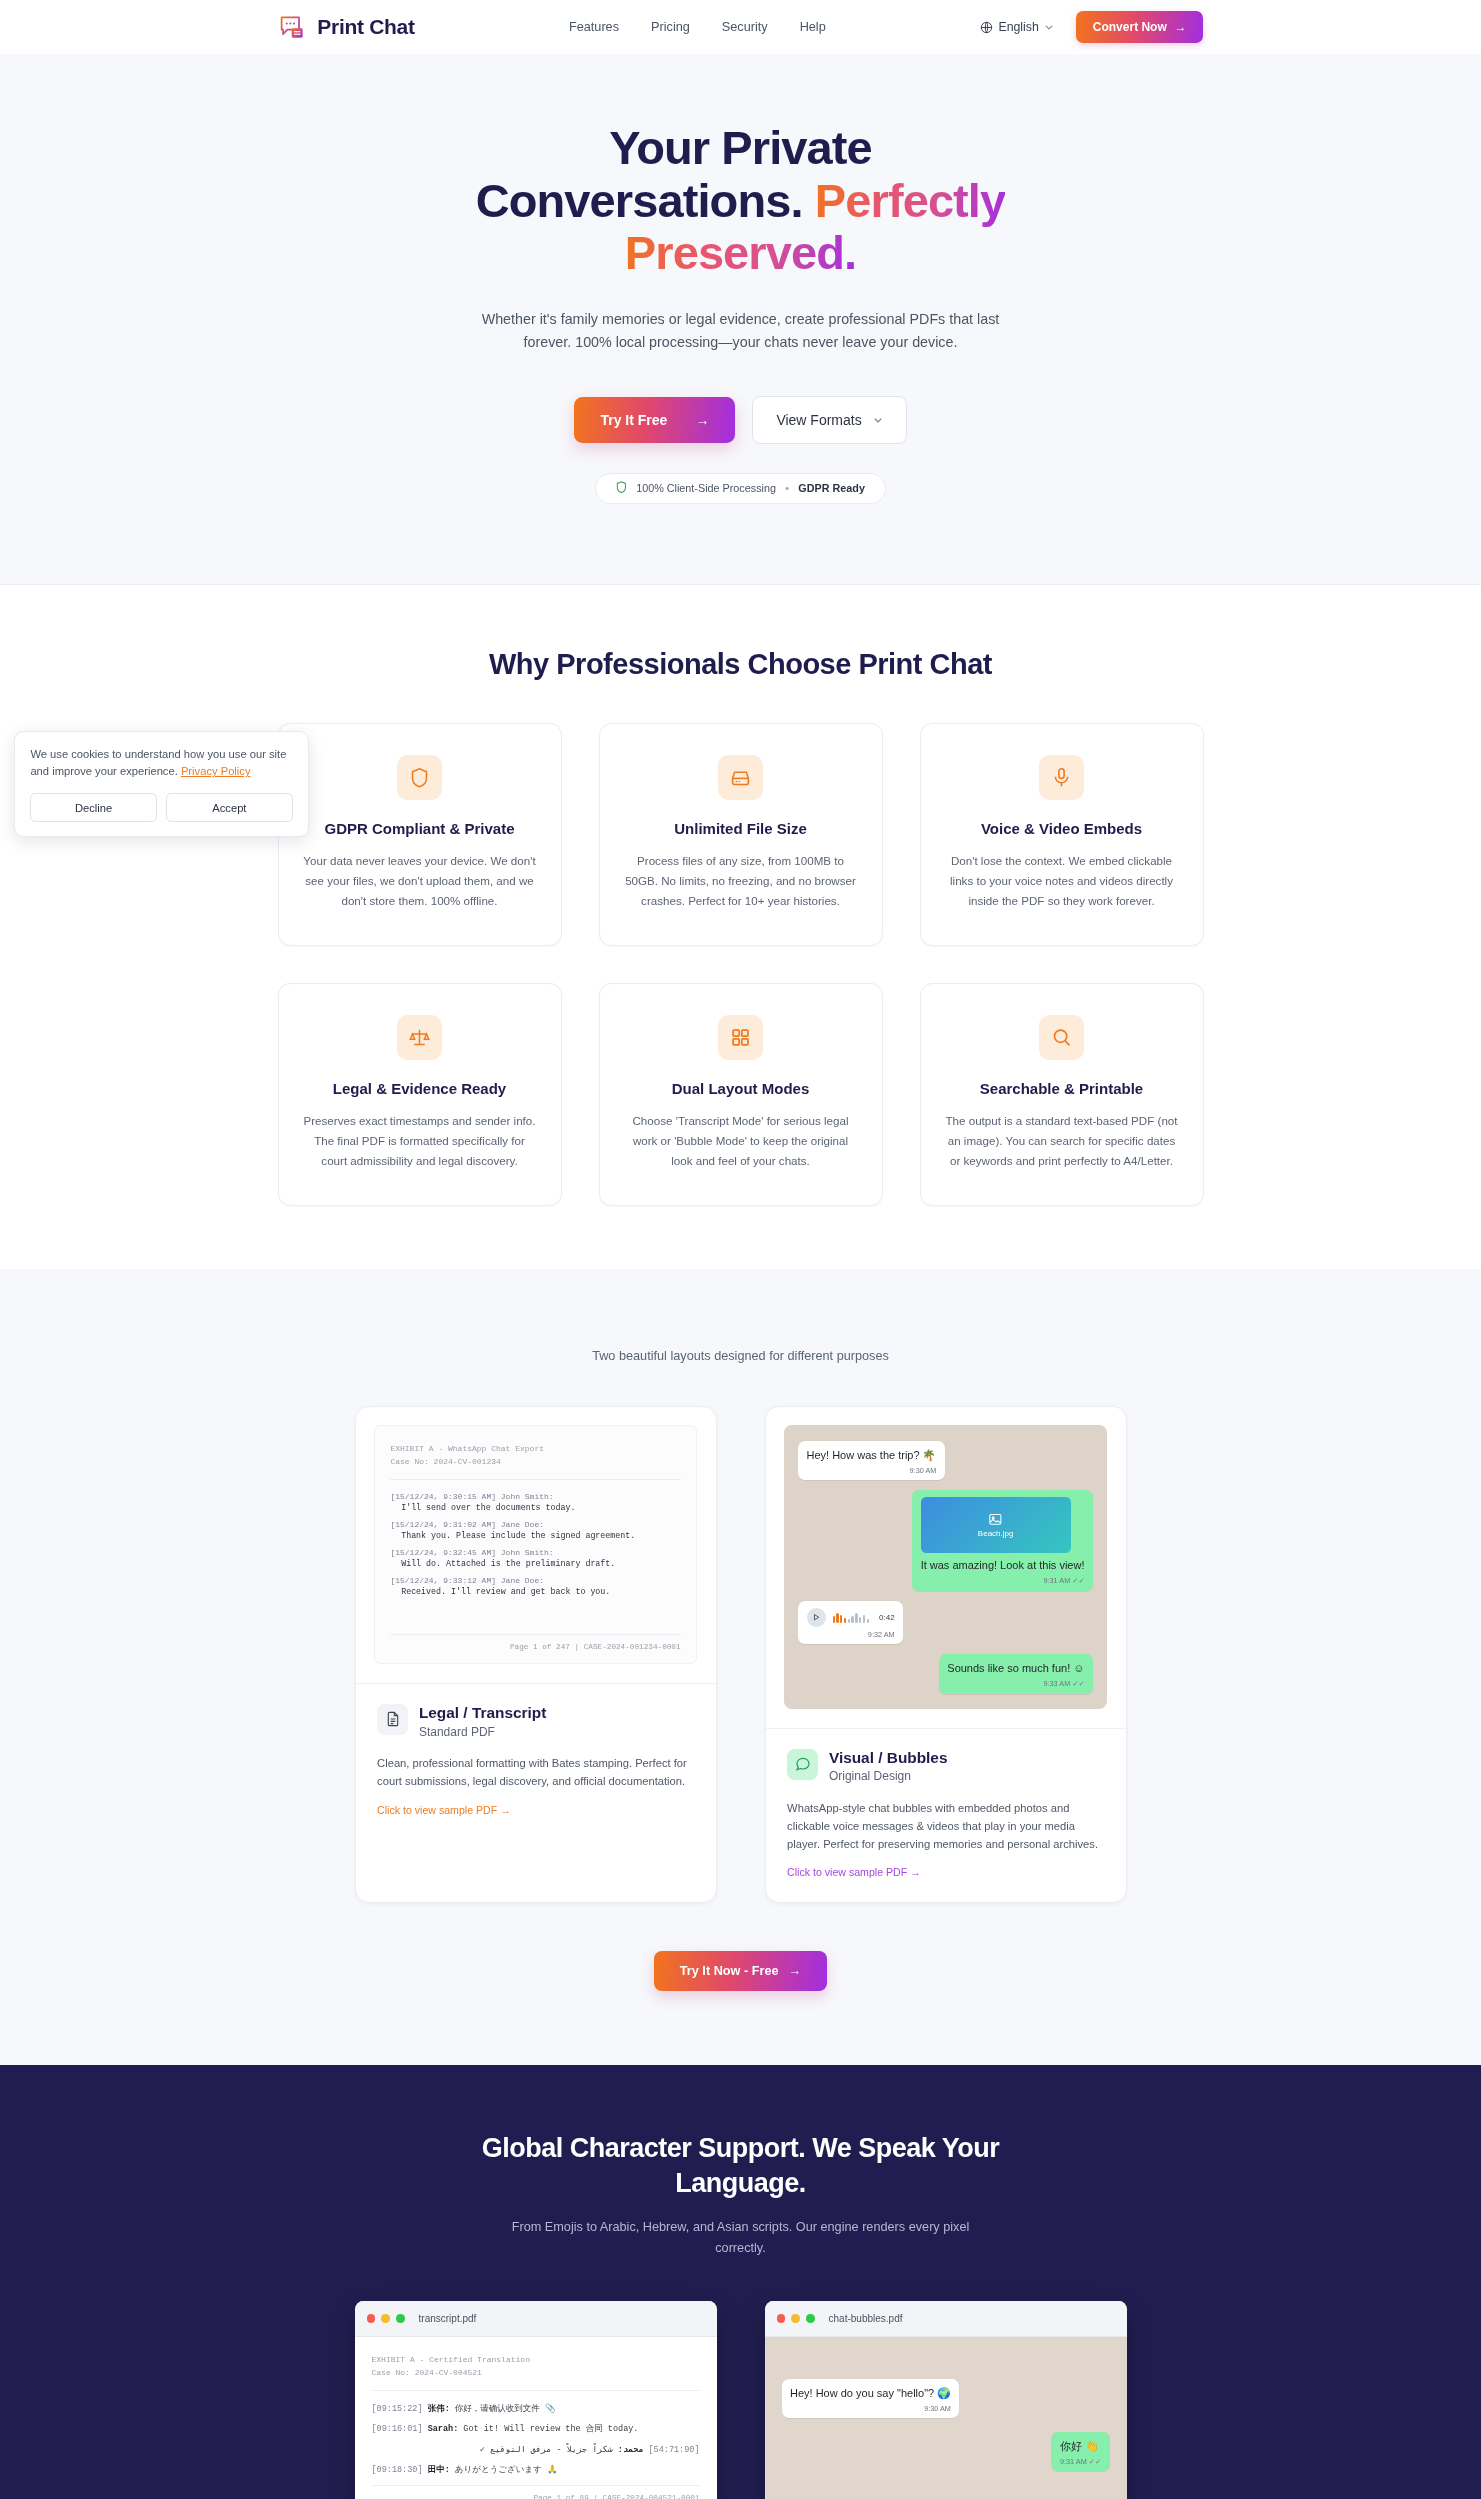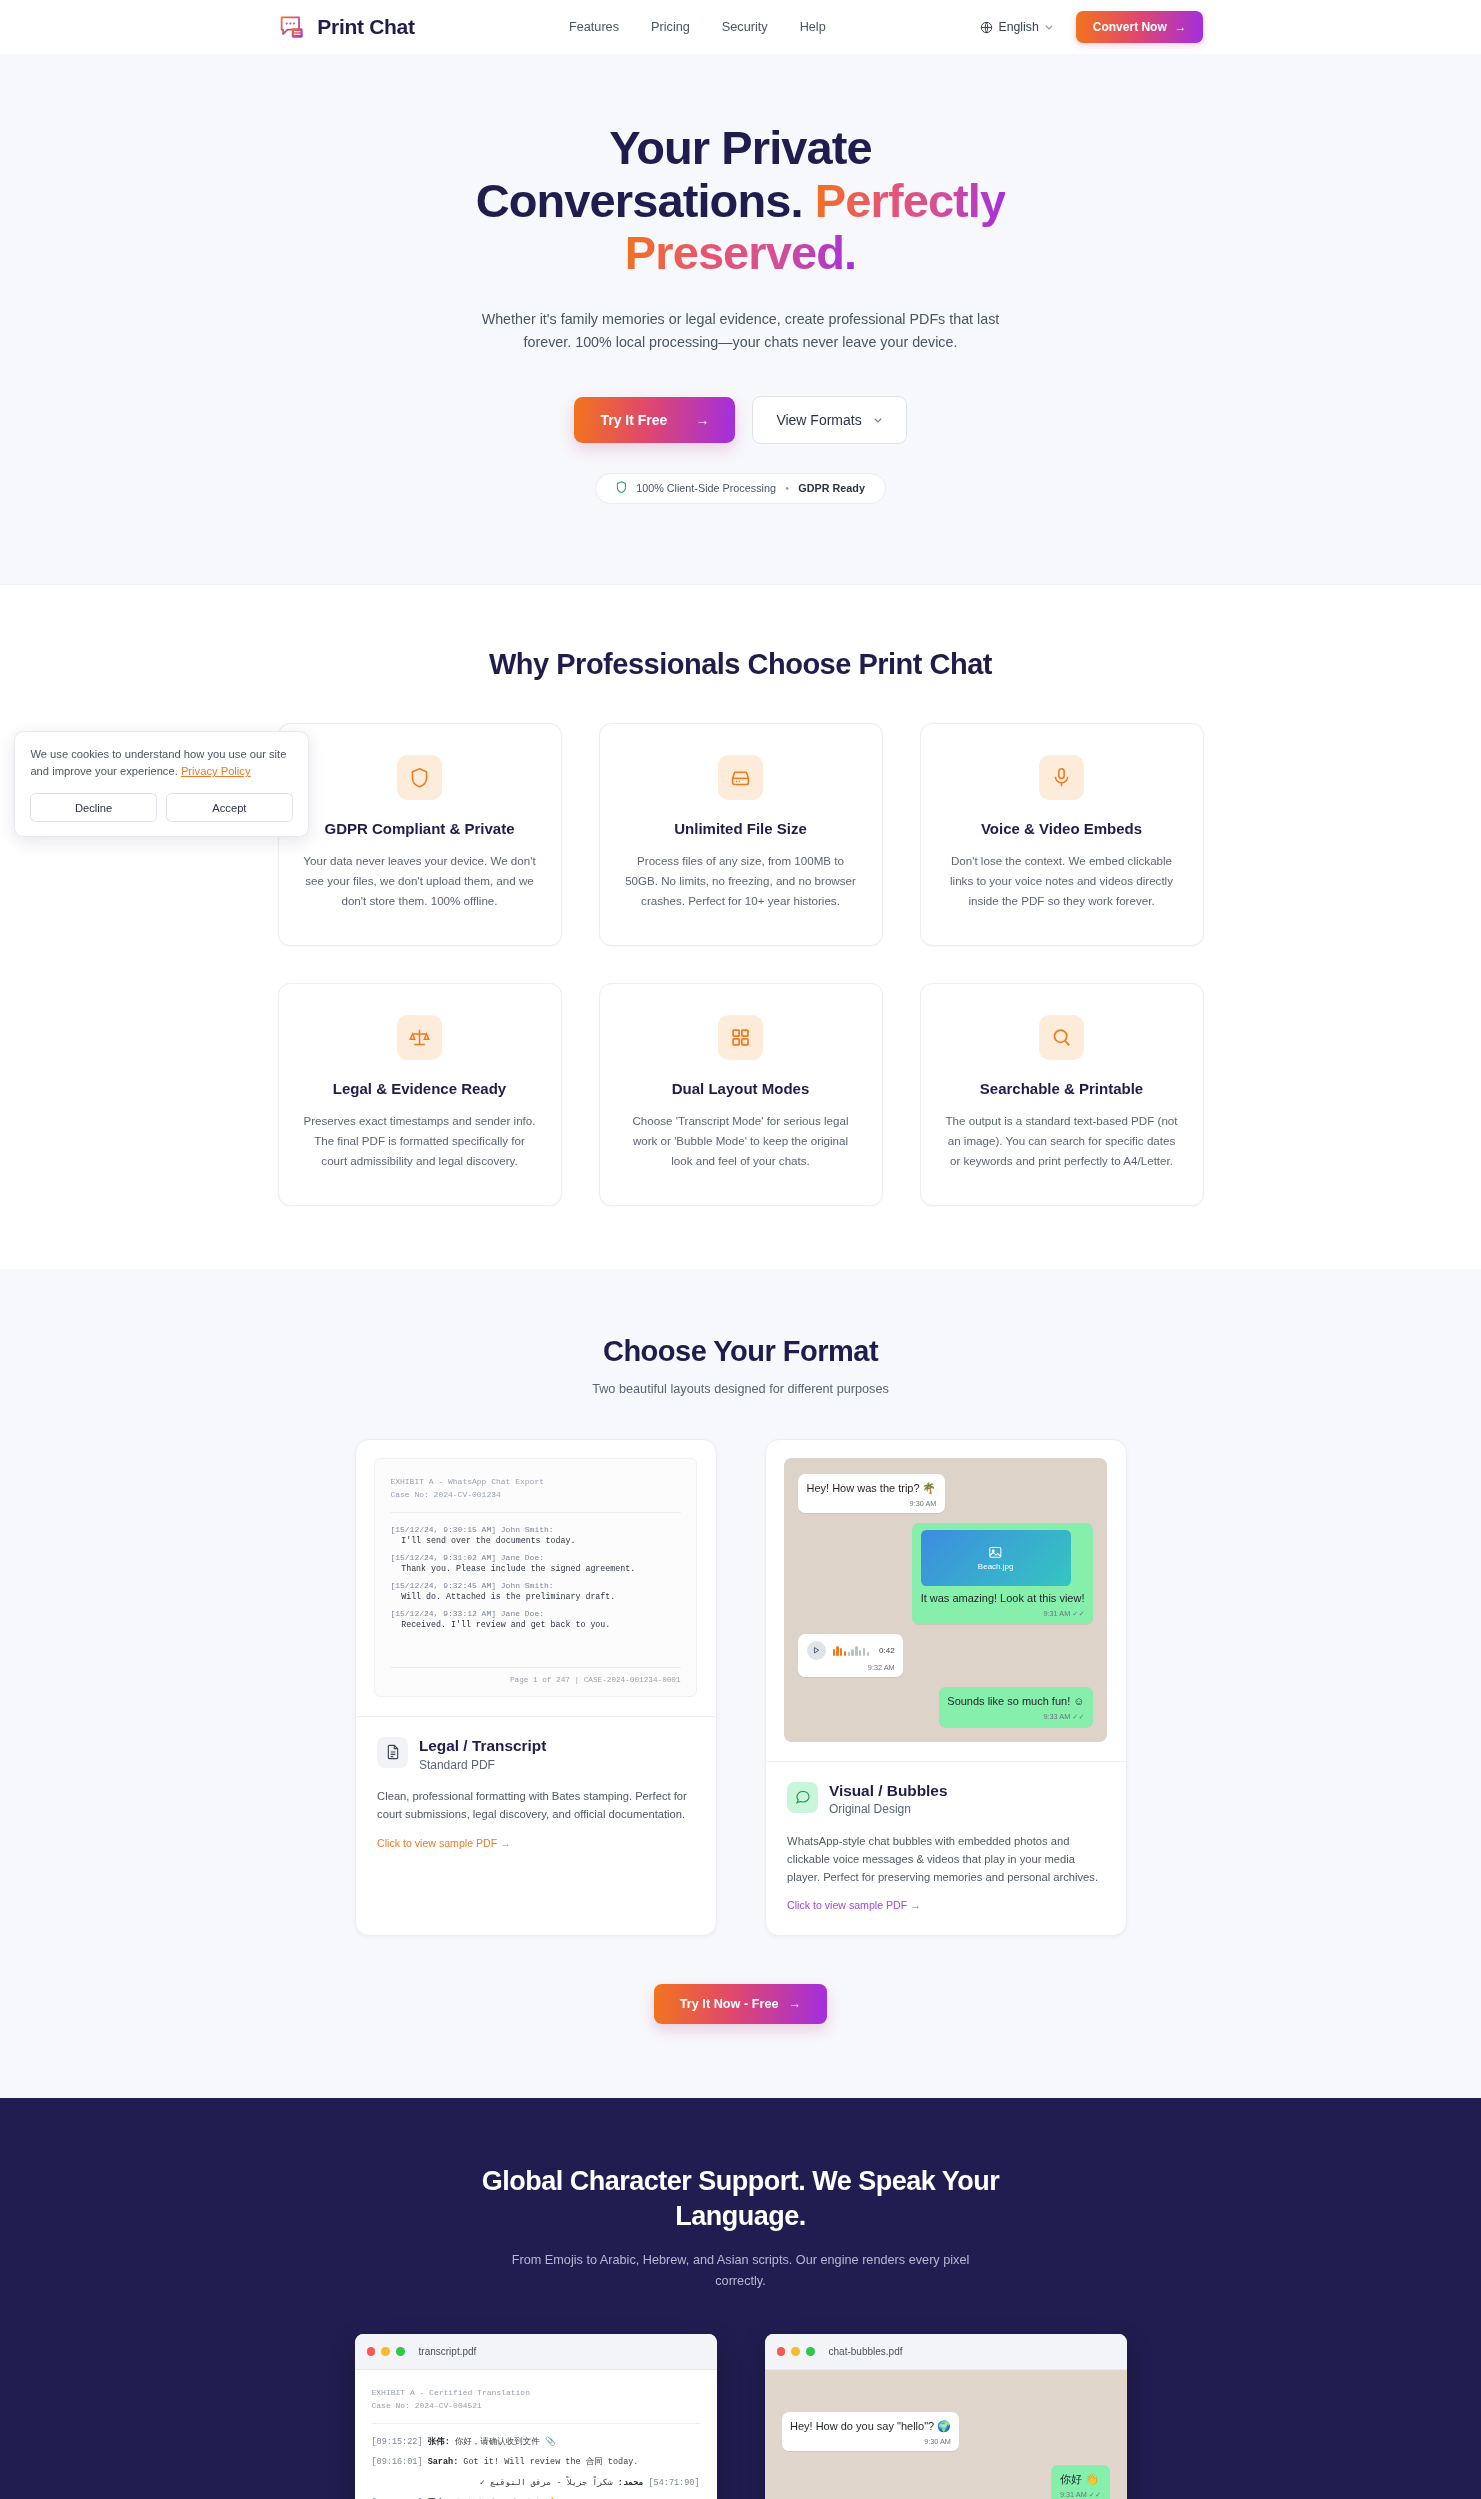--- a/index.html
+++ b/index.html
@@ -513,21 +513,20 @@
         <div class="feat-title">Searchable &amp; Printable</div>
         <div class="feat-desc">The output is a standard text-based PDF (not an image). You can search for specific dates or keywords and print perfectly to A4/Letter.</div>
       </div>
 
     </div>
   </div>
 </section>
 
 <section class="formats-section">
   <div class="wrap">
-    <h2 class="sec-title">Choose Your Format</h2>
     <p class="sec-sub">Two beautiful layouts designed for different purposes</p>
 
     <div class="format-grid">
 
       <div class="format-card">
         <div class="format-preview">
           <div class="transcript-sheet">
             <div class="ts-head">
               <div>EXHIBIT A - WhatsApp Chat Export</div>
               <div>Case No: 2024-CV-001234</div>

